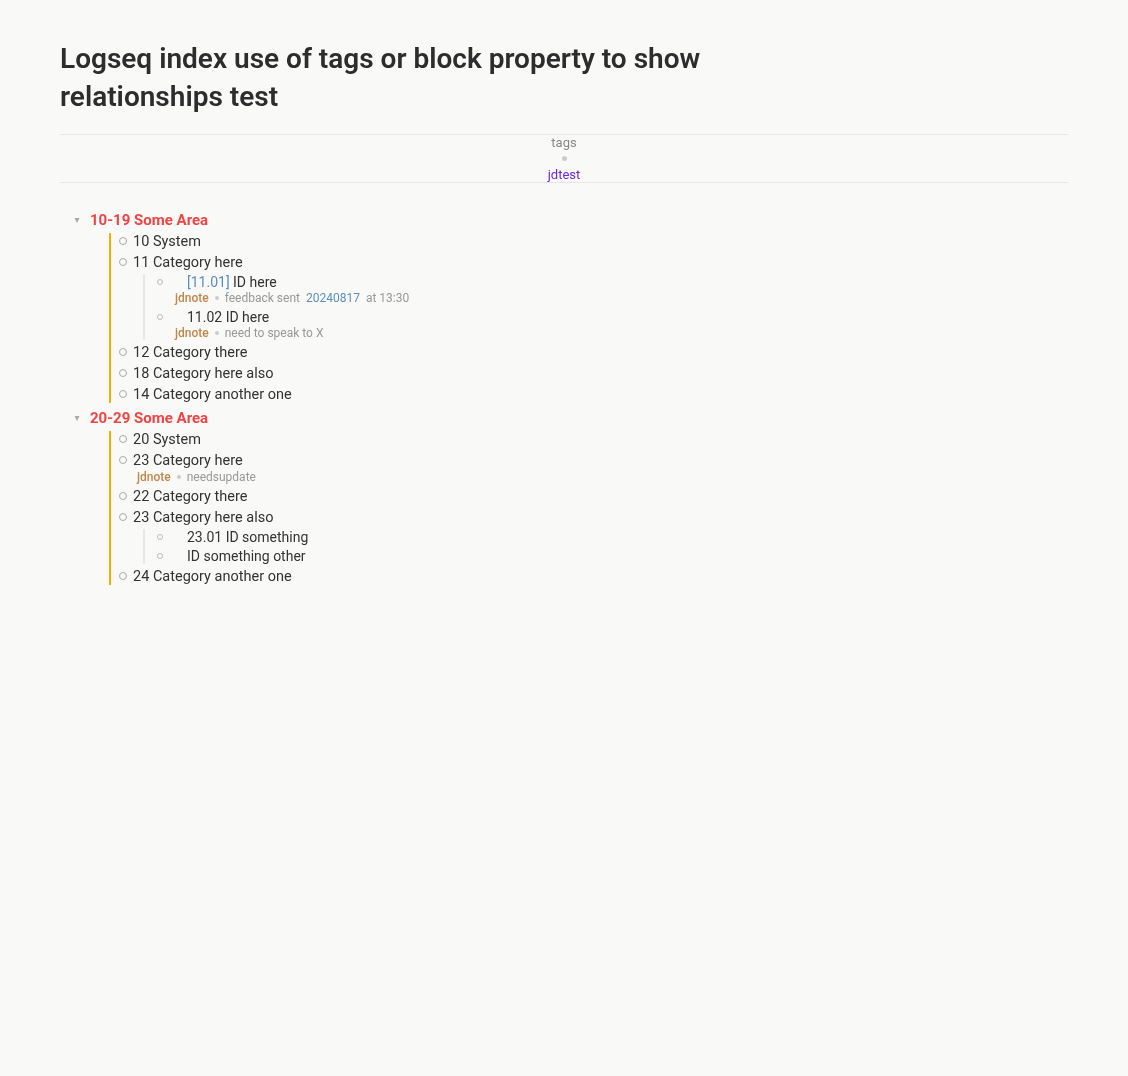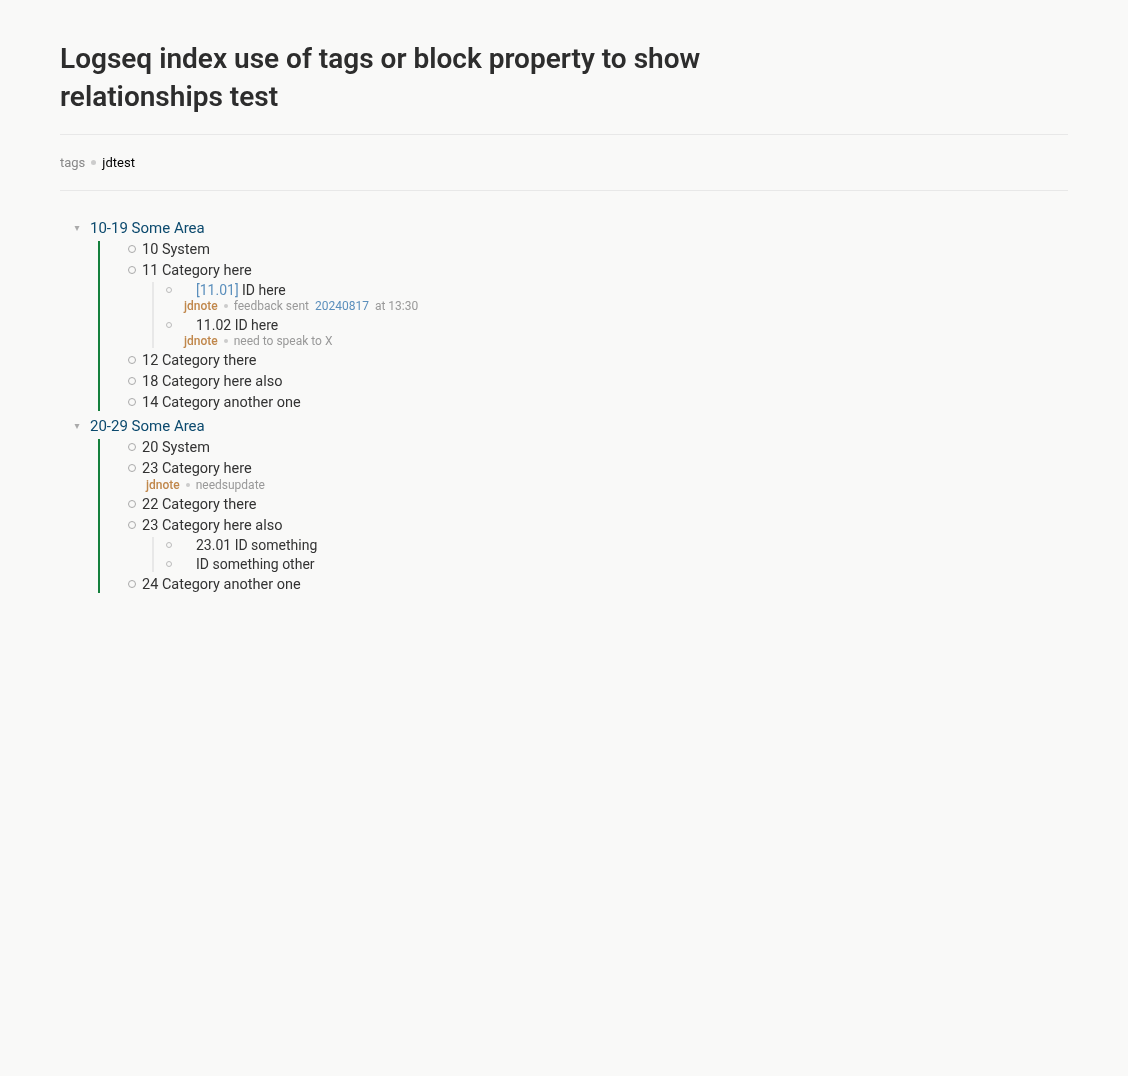--- a/index.html
+++ b/index.html
@@ -21,39 +21,40 @@
       max-width: 680px;
     }
 
     .breadcrumb-bar {
       display: flex;
       align-items: center;
       gap: 6px;
       margin-bottom: 28px;
       border-top: 1px solid #e8e8e8;
       border-bottom: 1px solid #e8e8e8;
-      padding: 20px 0;
+      padding: 0 0;
+      flex-direction: column;
     }
 
     .breadcrumb-item {
       font-size: 13px;
       color: #888;
     }
 
     .breadcrumb-dot {
       width: 5px;
       height: 5px;
       border-radius: 50%;
       background: #ccc;
       display: inline-block;
     }
 
     .breadcrumb-link {
       font-size: 13px;
-      color: #000000;
+      color: #6d28d9;
       text-decoration: none;
       cursor: pointer;
     }
 
     .outline {
       margin-left: 10px;
     }
 
     .area-block {
       margin-bottom: 6px;
@@ -91,28 +92,28 @@
       width: 6px;
       height: 6px;
       border-radius: 50%;
       border: 1.5px solid #bbb;
       display: inline-block;
       flex-shrink: 0;
     }
 
     .area-label {
       font-size: 15px;
-      font-weight: 400;
-      color: #0c4a6e;
+      font-weight: 700;
+      color: #ef4444;
     }
 
     .children {
-      margin-left: 28px;
-      border-left: 2px solid #15803d;
-      padding-left: 28px;
+      margin-left: 39px;
+      border-left: 2px solid #eab308;
+      padding-left: 8px;
     }
 
     .child-item {
       margin: 4px 0;
     }
 
     .child-row {
       display: flex;
       align-items: center;
       gap: 6px;

